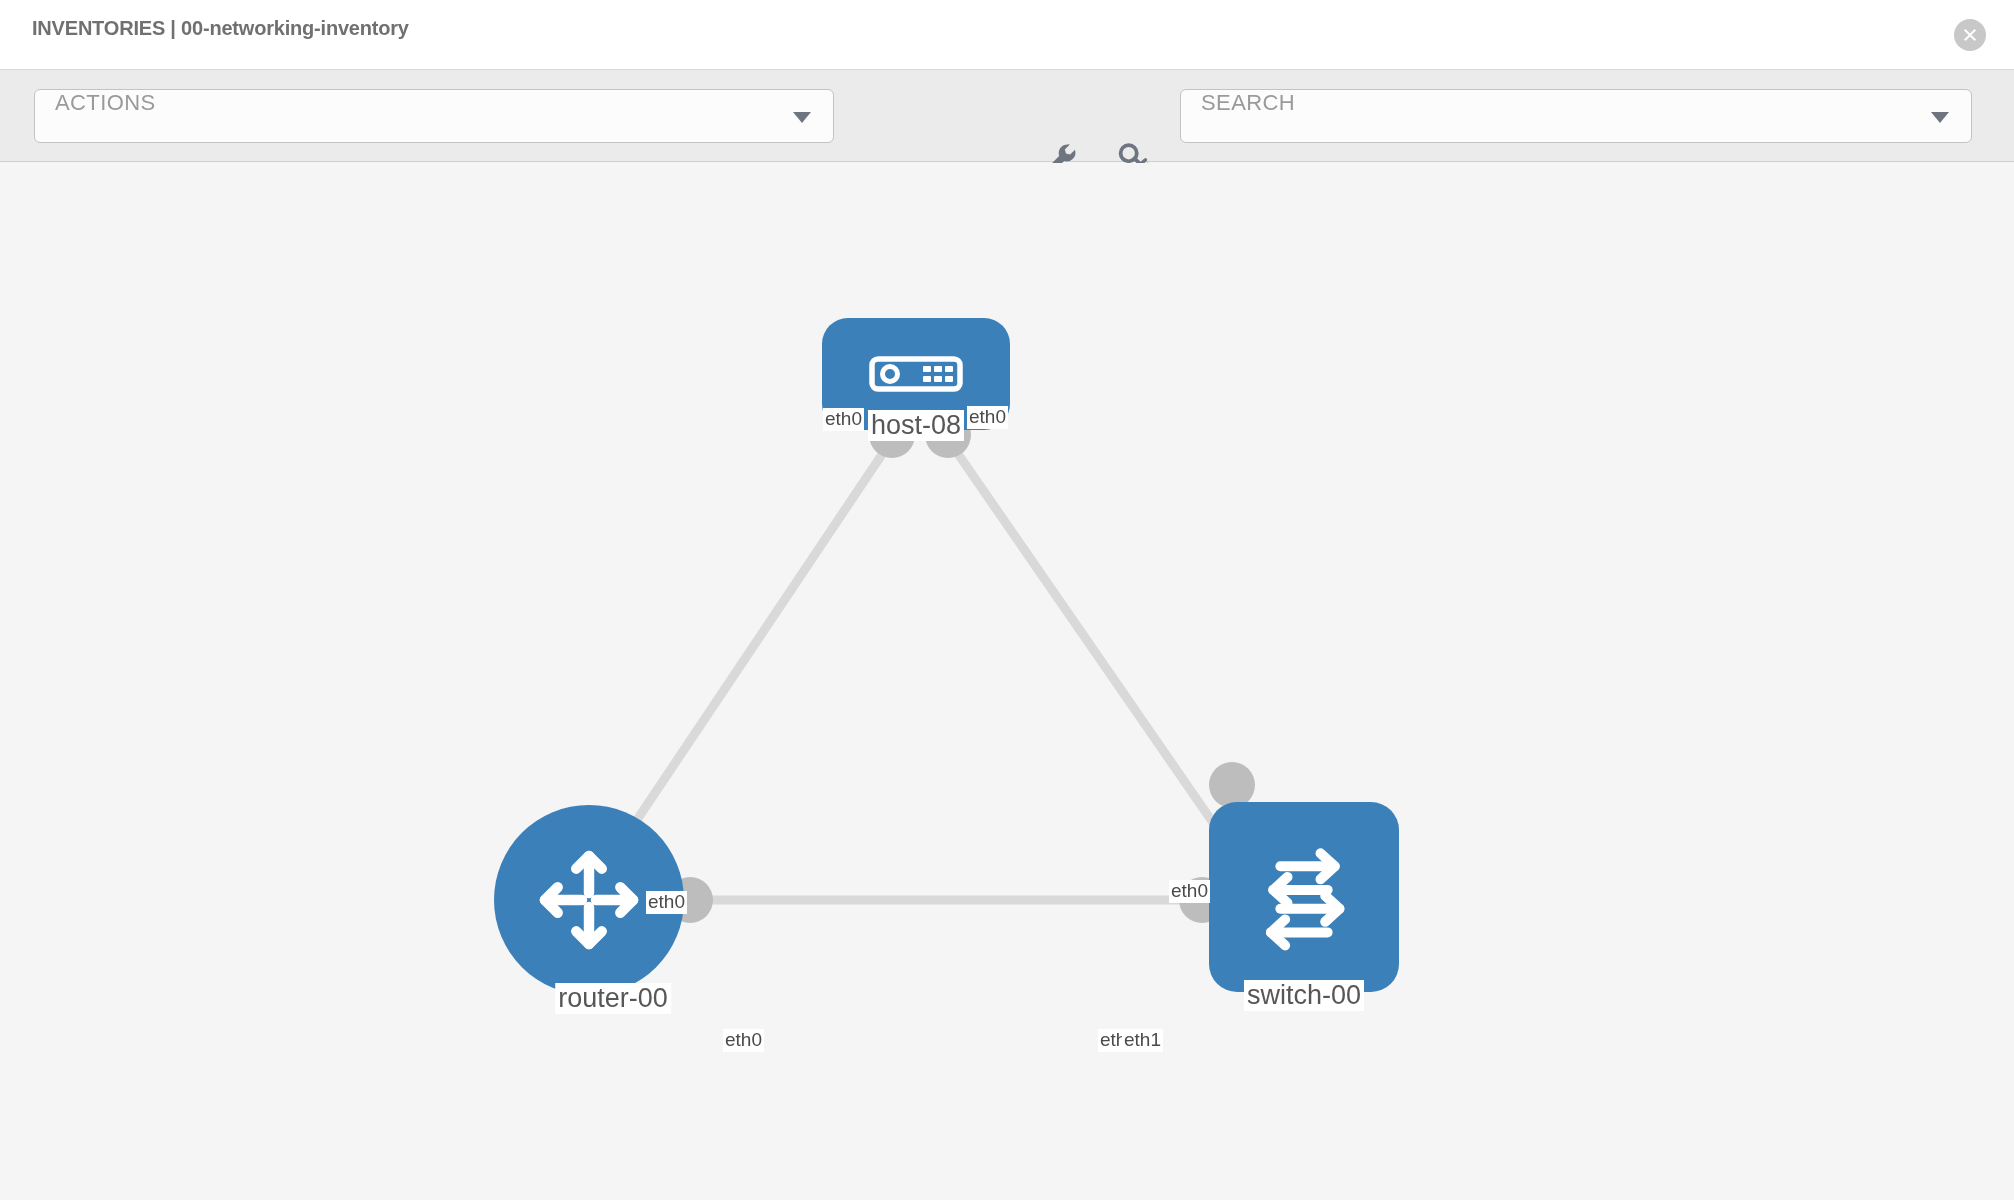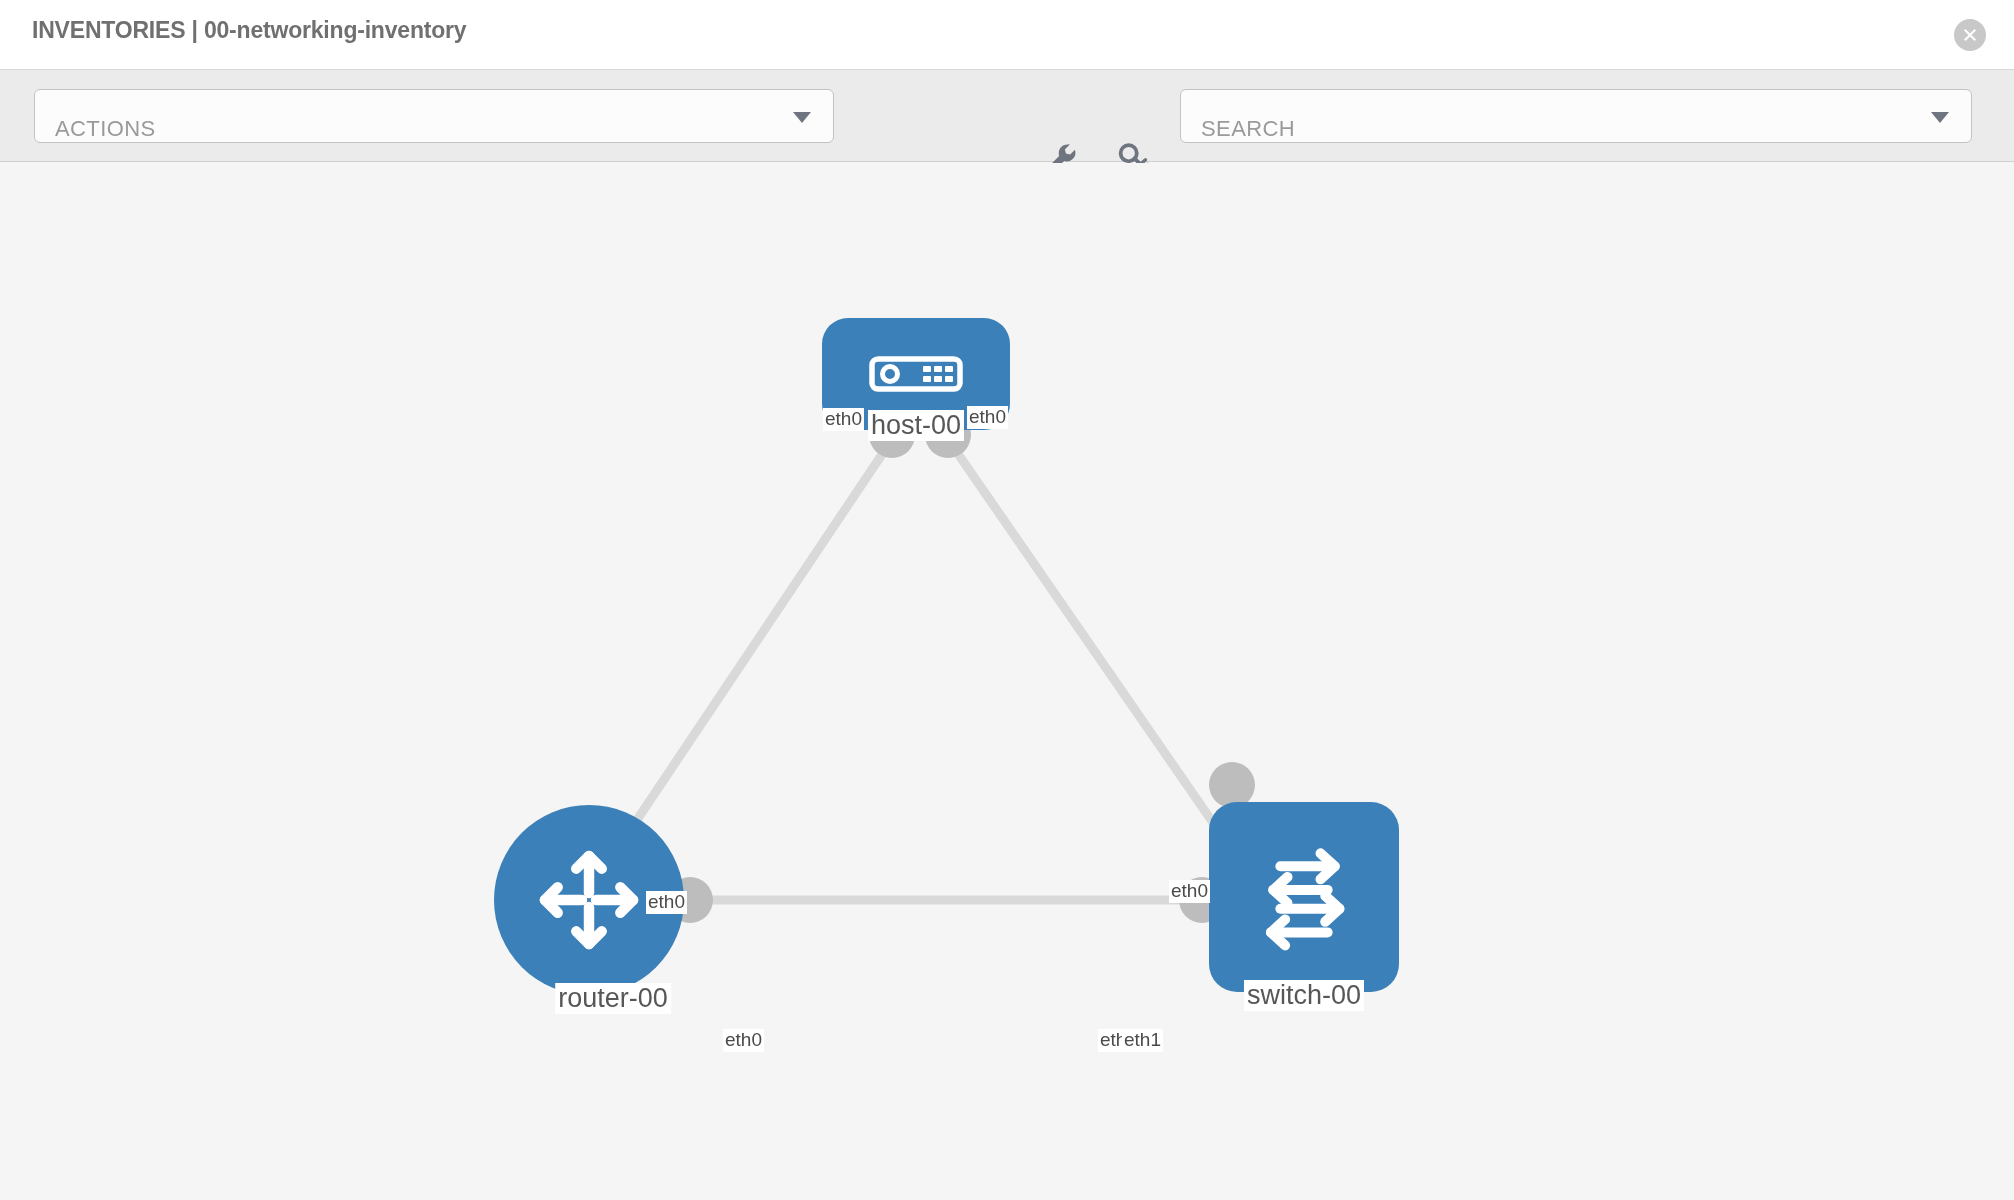--- a/index.html
+++ b/index.html
@@ -12,21 +12,21 @@
   #app { position: relative; width: 2014px; height: 1200px; background: #f5f5f5; }
 
   
   .header {
     position: absolute; left: 0; top: 0; width: 2014px; height: 70px;
     background: #ffffff;
     border-bottom: 1px solid #d7d7d7;
   }
   .header-title {
     position: absolute; left: 32px; top: 17px;
-    font-size: 23px; font-weight: bold; color: #707070;
+    font-size: 20px; font-weight: bold; color: #707070;
     letter-spacing: -0.2px; white-space: nowrap;
   }
   .close-btn {
     position: absolute; right: 28px; top: 19px;
     width: 32px; height: 32px; border-radius: 50%;
     background: #c8c8c8;
     display: flex; align-items: center; justify-content: center;
     cursor: pointer;
   }
   .close-btn svg { display: block; }
@@ -36,21 +36,21 @@
     position: absolute; left: 0; top: 70px; width: 2014px; height: 92px;
     background: #ebebeb;
     border-bottom: 1px solid #cfcfcf;
   }
   .select-box {
     position: absolute;
     background: #fcfcfc;
     border: 1px solid #c3c3c3;
     border-radius: 6px;
     height: 54px;
-    display: flex; align-items: flex-end;
+    display: flex; align-items: flex-start;
     cursor: pointer;
   }
   .actions-select { left: 34px; top: 19px; width: 800px; }
   .search-select  { left: 1180px; top: 19px; width: 792px; }
   .select-label {
     font-size: 22px; color: #9a9a9a; margin-left: 20px;
     letter-spacing: 0.4px; white-space: nowrap;
   }
   .caret {
     position: absolute; right: 22px; top: 50%;
@@ -210,21 +210,21 @@
           <g fill="#ffffff">
             <rect x="55" y="16" width="8" height="6" rx="1"></rect>
             <rect x="66" y="16" width="8" height="6" rx="1"></rect>
             <rect x="77" y="16" width="8" height="6" rx="1"></rect>
             <rect x="55" y="26" width="8" height="6" rx="1"></rect>
             <rect x="66" y="26" width="8" height="6" rx="1"></rect>
             <rect x="77" y="26" width="8" height="6" rx="1"></rect>
           </g>
         </svg>
       </div>
-      <div class="node-label">host-00</div>
+      <div class="node-label">host-08</div>
     </div>
 
     <div class="node node-router">
       <div class="node-shape">
         <svg width="116" height="116" viewBox="0 0 100 100">
           <g fill="none" stroke="#ffffff" stroke-width="9" stroke-linecap="round" stroke-linejoin="round">
             <path d="M50 12 V44"></path>
               <path d="M39 23 L50 12 L61 23"></path>
             <path d="M50 88 V56"></path>
               <path d="M39 77 L50 88 L61 77"></path>

